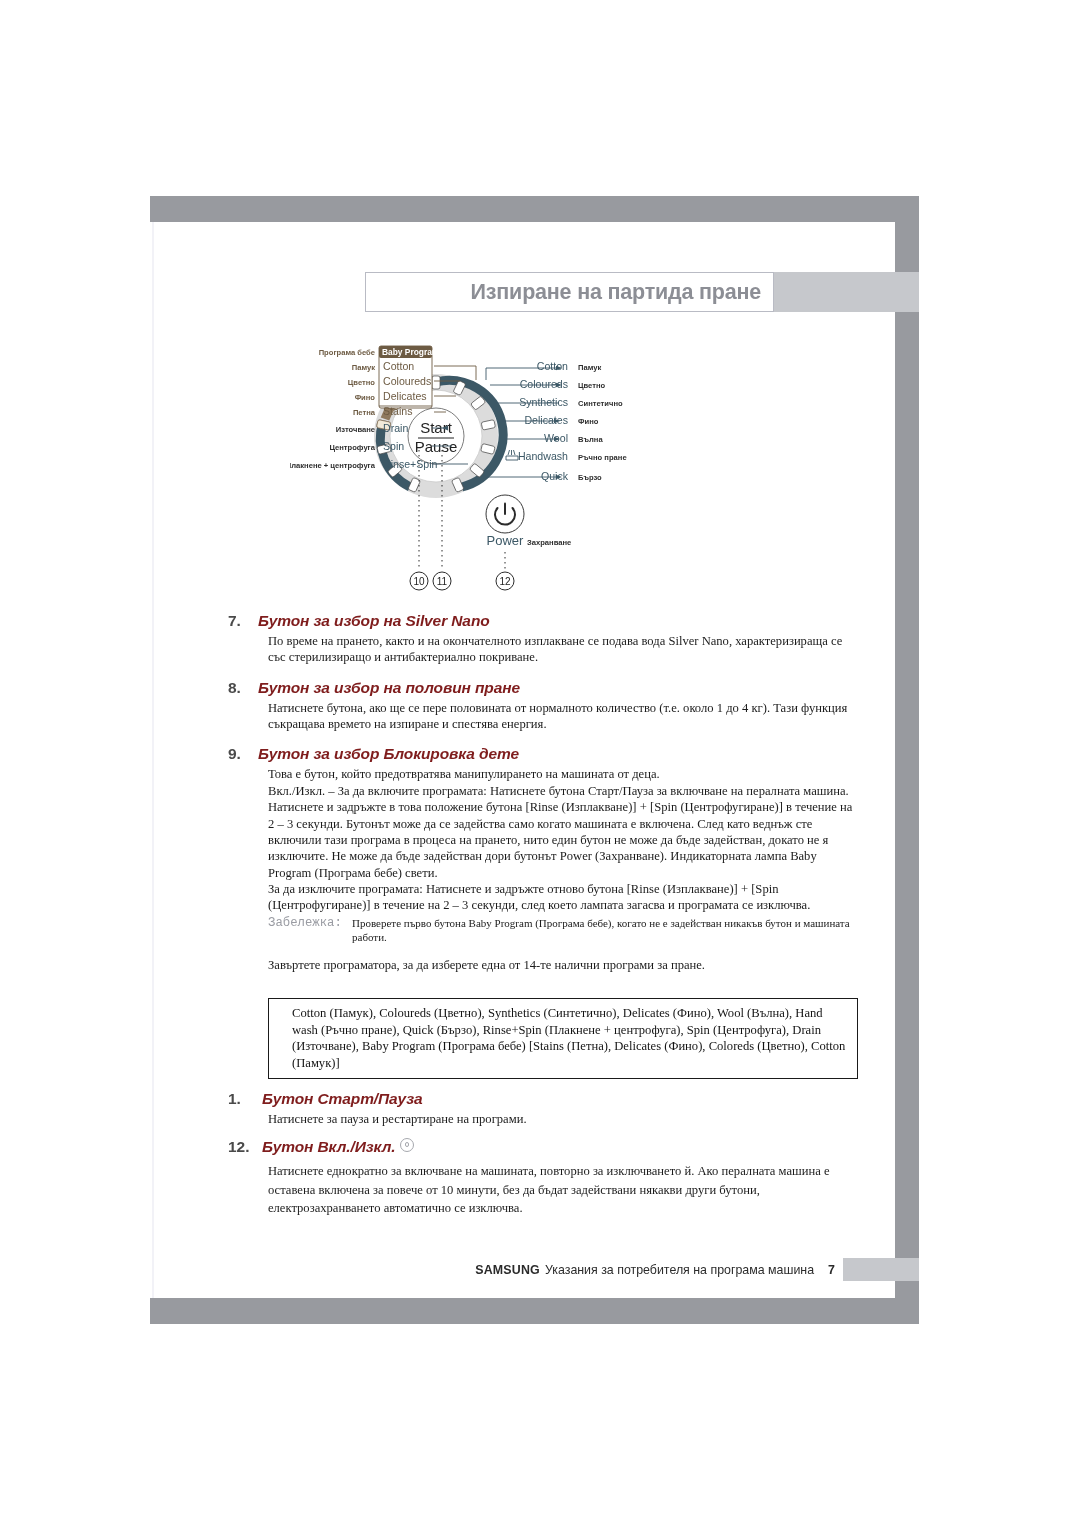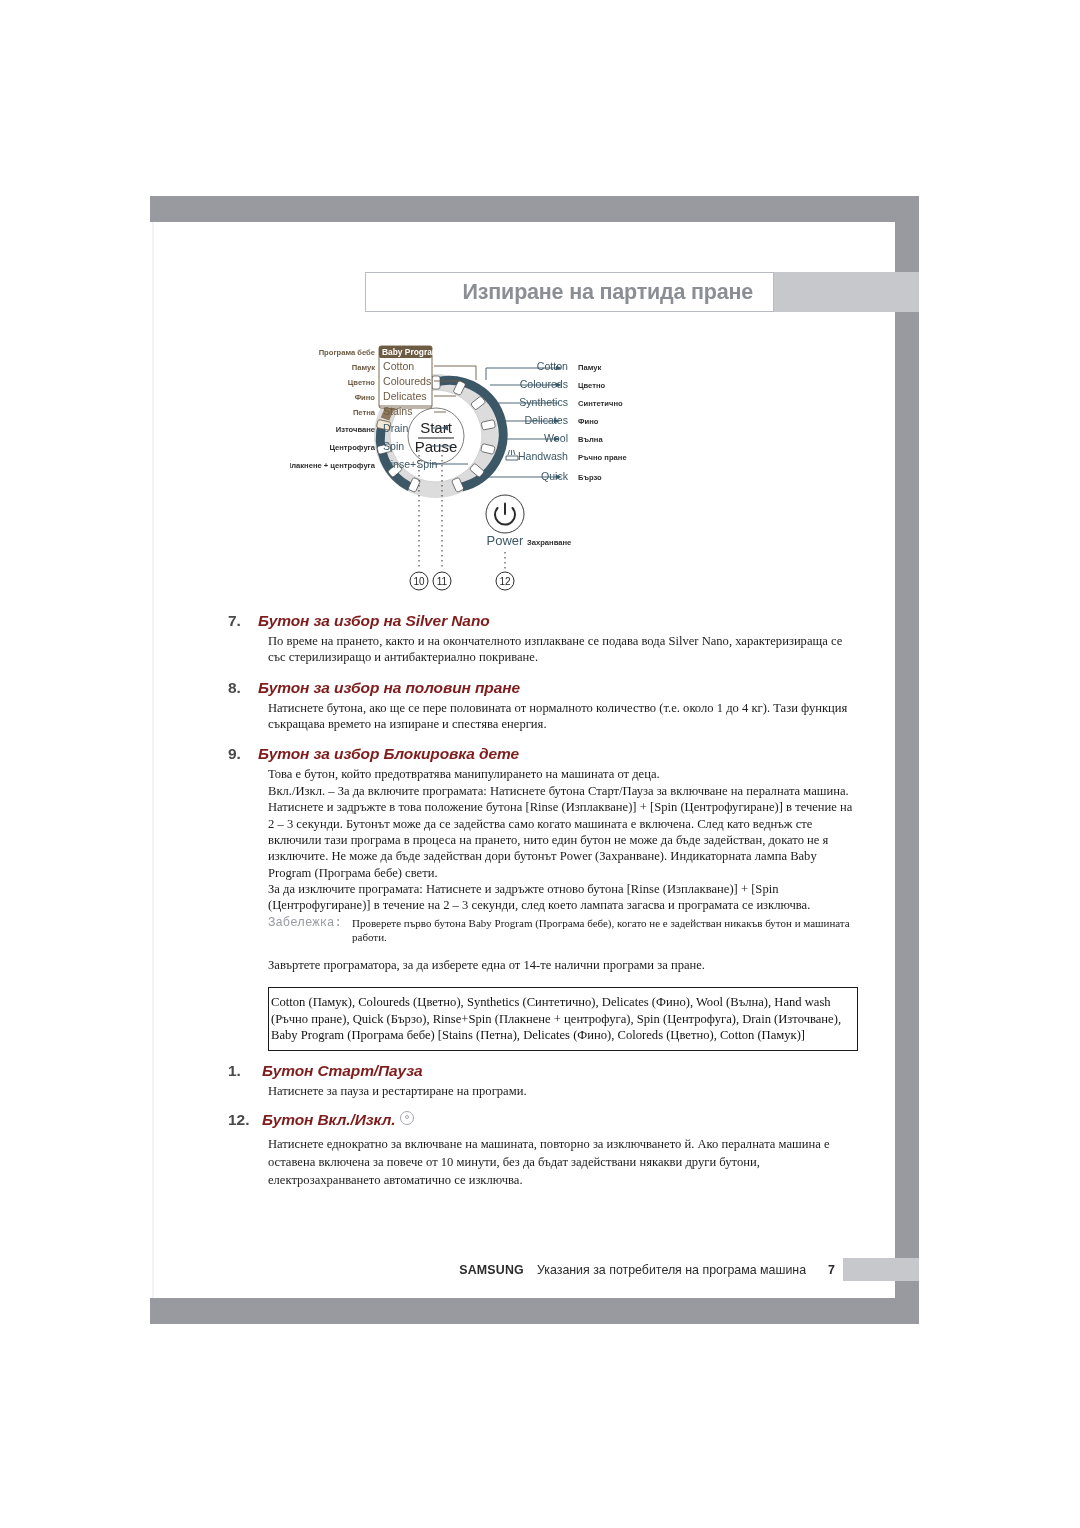--- a/index.html
+++ b/index.html
@@ -89,21 +89,21 @@
     box-sizing: border-box;
     display: flex;
     align-items: center;
     justify-content: flex-end;
   }
   .title-box .title-text {
     font-size: 21.5px;
     font-weight: bold;
     color: #8c8e95;
     letter-spacing: -0.2px;
-    padding-right: 20px;
+    padding-right: 12px;
     white-space: nowrap;
   }
 
   
   #diagram {
     position: absolute;
     left: 290px;
     top: 340px;
     width: 430px;
     height: 265px;
@@ -166,23 +166,23 @@
   .note-text {
     font-family: "Liberation Serif", serif;
     font-size: 11px;
     line-height: 1.30;
     color: #1c1c1c;
   }
 
   
   .prog-box {
     margin-left: 40px;
-    margin-top: 13px;
+    margin-top: 24px;
     border: 1.3px solid #1a1a1a;
-    padding: 6px 8px 6px 2px;
+    padding: 6px 8px 6px 23px;
     font-family: "Liberation Serif", serif;
     font-size: 12.6px;
     line-height: 1.34;
     color: #141414;
   }
 
   
   .pwr-glyph {
     display: inline-block;
     width: 12px;
@@ -217,21 +217,20 @@
     left: 400px;
     top: 1258px;
     width: 435px;
     height: 23px;
     display: flex;
     align-items: center;
     justify-content: flex-end;
     font-size: 12.4px;
     color: #2b2b2b;
     white-space: nowrap;
-    gap: 8px;
   }
   .footer .brand { font-weight: bold; letter-spacing: 0.2px; }
   .footer .ftxt { margin-left: 5px; }
   .footer .pnum { font-weight: bold; margin-left: 14px; }
 </style>
 </head>
 <body>
 
 <div id="page">
 

